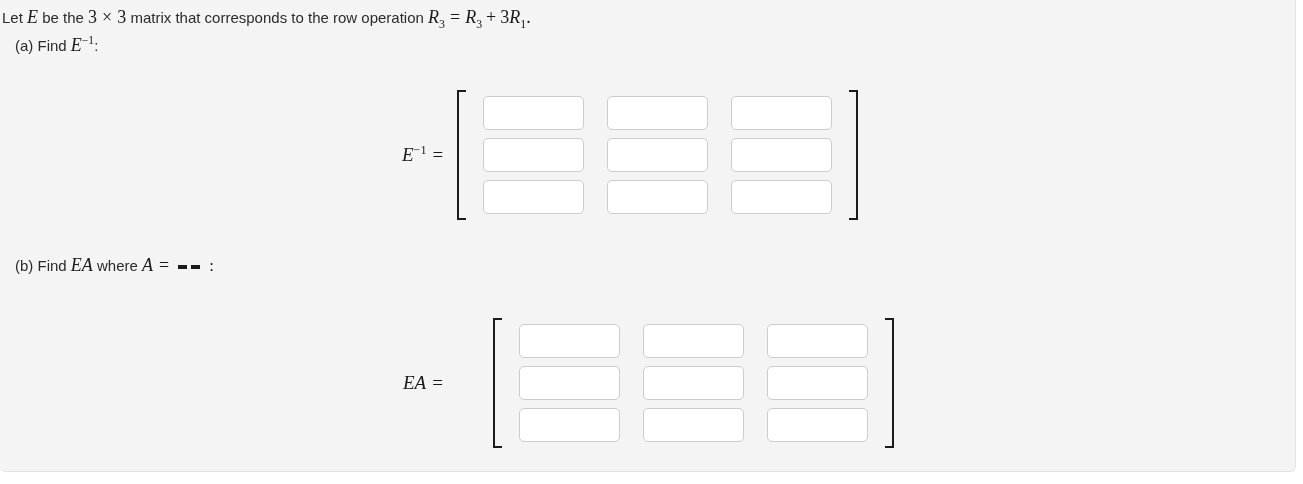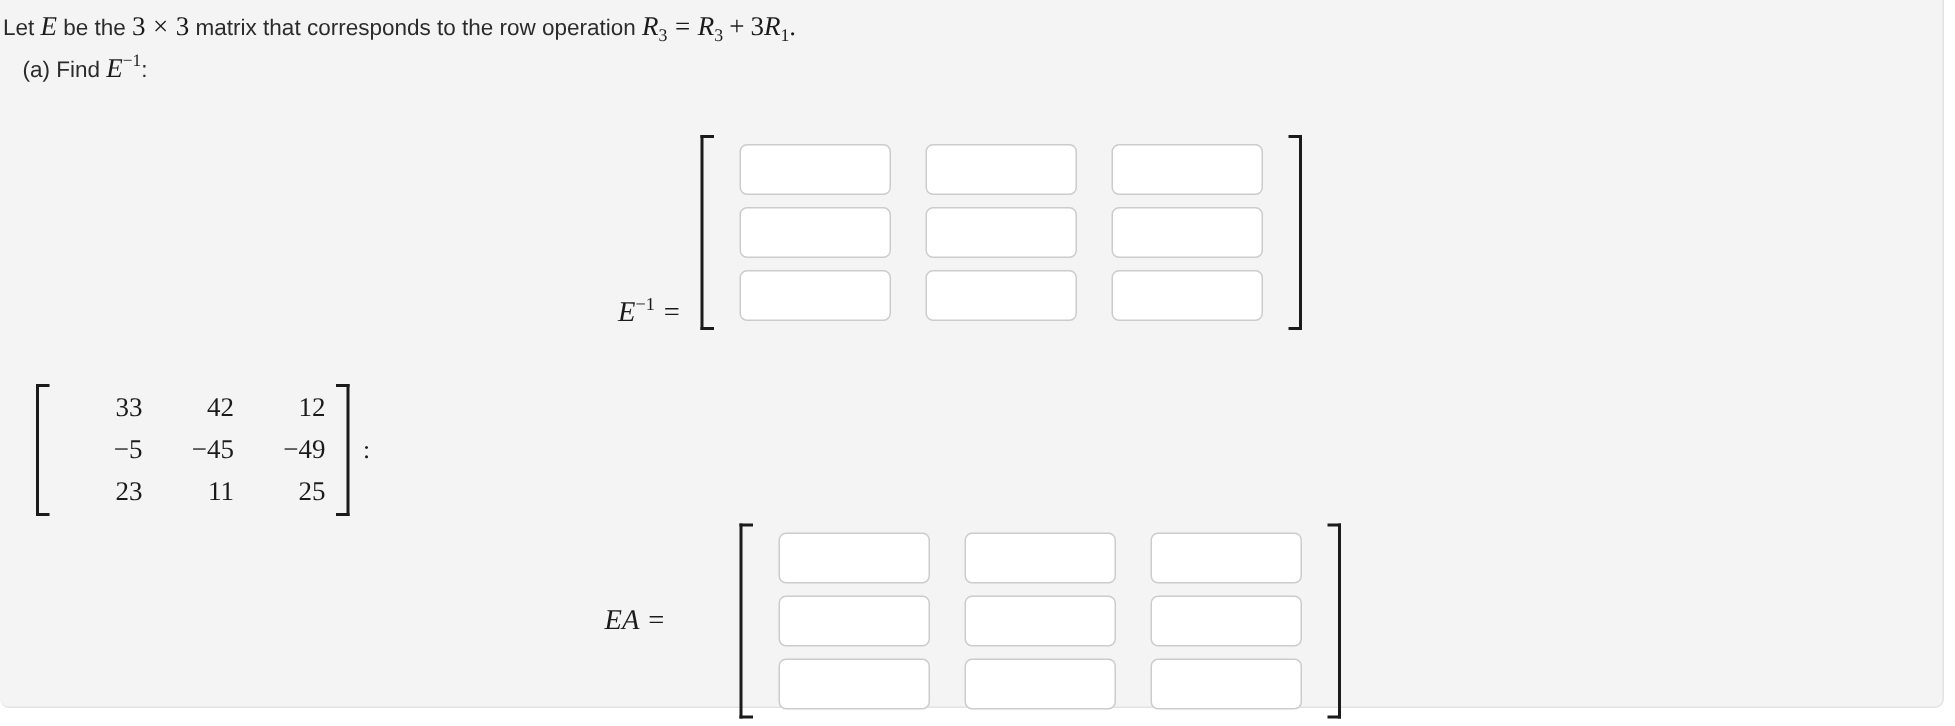--- a/index.html
+++ b/index.html
@@ -150,22 +150,22 @@
     line-height: 1.33;
     white-space: nowrap;
   }
 
   
   .answer-block {
     position: absolute;
     display: flex;
     align-items: center;
   }
-  #block-einv { left: 412px; top: 96px; align-items: flex-end; }
-  #block-ea   { left: 403px; top: 355px; gap: 36px; }
+  #block-einv { left: 402px; top: 96px; }
+  #block-ea   { left: 403px; top: 324px; gap: 36px; }
 
   .answer-label {
     font-family: "Liberation Serif", "DejaVu Serif", serif;
     font-size: 19px;
     color: #1a1a1a;
     white-space: nowrap;
     margin-right: 14px;
   }
   .answer-label .mathvar { font-size: 19px; }
 
@@ -218,34 +218,24 @@
         <input class="cellbox" type="text" value="" style="">
         <input class="cellbox" type="text" value="" style="">
         <input class="cellbox" type="text" value="" style="">
         <input class="cellbox" type="text" value="" style="">
       </div>
       <div class="bracket right"></div>
     </div>
   </div>
 
   <div id="line-b">
+    <span class="lead"><span>(b) Find </span><span class="mathvar">EA</span><span> where </span><span class="mathvar">A</span><span class="mathop" style="padding-left:6px;">=</span></span>
 
     <div class="matrix-const">
       <div class="bracket left"></div>
-      <div class="grid">
-        <div class="cell">33</div>
-        <div class="cell">42</div>
-        <div class="cell">12</div>
-        <div class="cell">−5</div>
-        <div class="cell">−45</div>
-        <div class="cell">−49</div>
-        <div class="cell">23</div>
-        <div class="cell">11</div>
-        <div class="cell">25</div>
-      </div>
       <div class="bracket right"></div>
     </div>
 
     <span class="colon-after">:</span>
   </div>
 
   <div class="answer-block" id="block-ea">
     <div class="answer-label"><span class="mathvar">EA</span><span class="mathop" style="padding-left:6px;">=</span></div>
 
     <div class="matrix-input">

